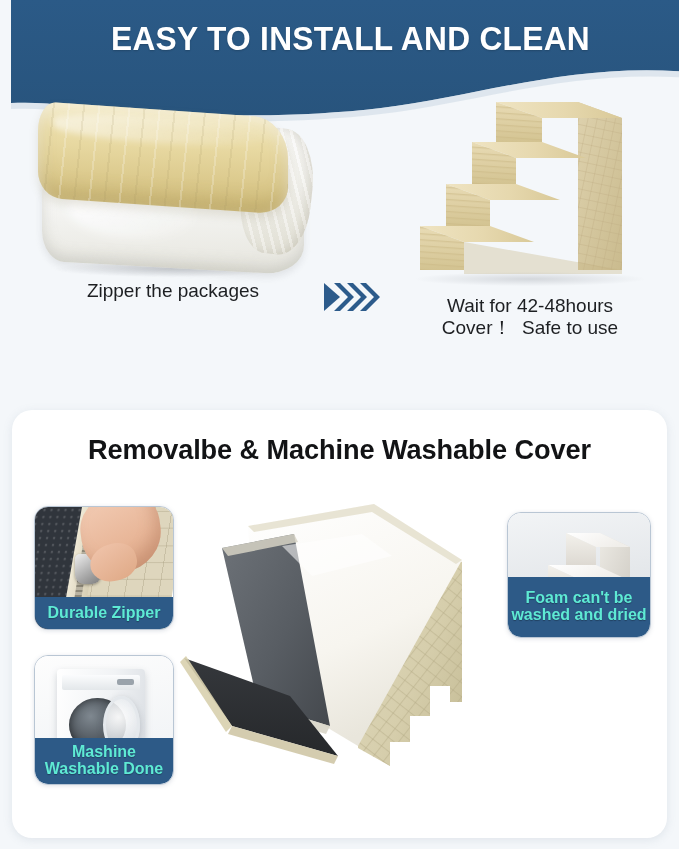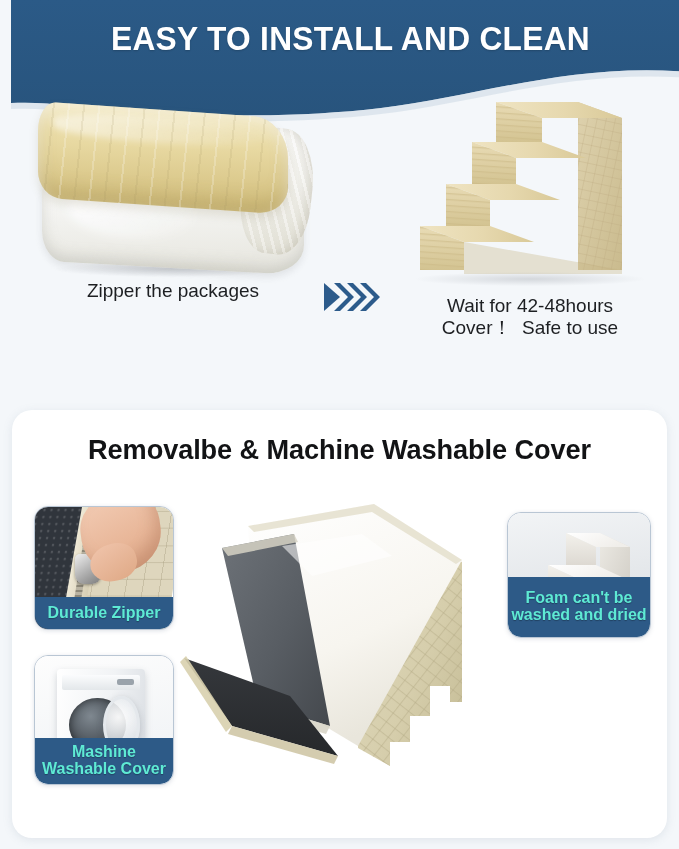--- a/index.html
+++ b/index.html
@@ -553,21 +553,21 @@
       <div class="badge-photo">
         <div class="wm-body">
           <div class="wm-panel"></div>
           <div class="wm-drum"></div>
           <div class="wm-door"></div>
         </div>
         <div class="wm-shadow"></div>
       </div>
       <div class="badge-bar">
         <span class="line">Mashine</span>
-        <span class="line">Washable Cover</span>
+        <span class="line">Washable Done</span>
       </div>
     </div>
 
     <div class="badge" id="badge-foam">
       <div class="badge-photo">
         <div class="fm-wrap">
           <svg width="144" height="126" viewBox="0 0 144 126">
             <defs>
               <linearGradient id="fmTop" x1="0" y1="0" x2="1" y2="0.4">
                 <stop offset="0%" stop-color="#ffffff"></stop>

